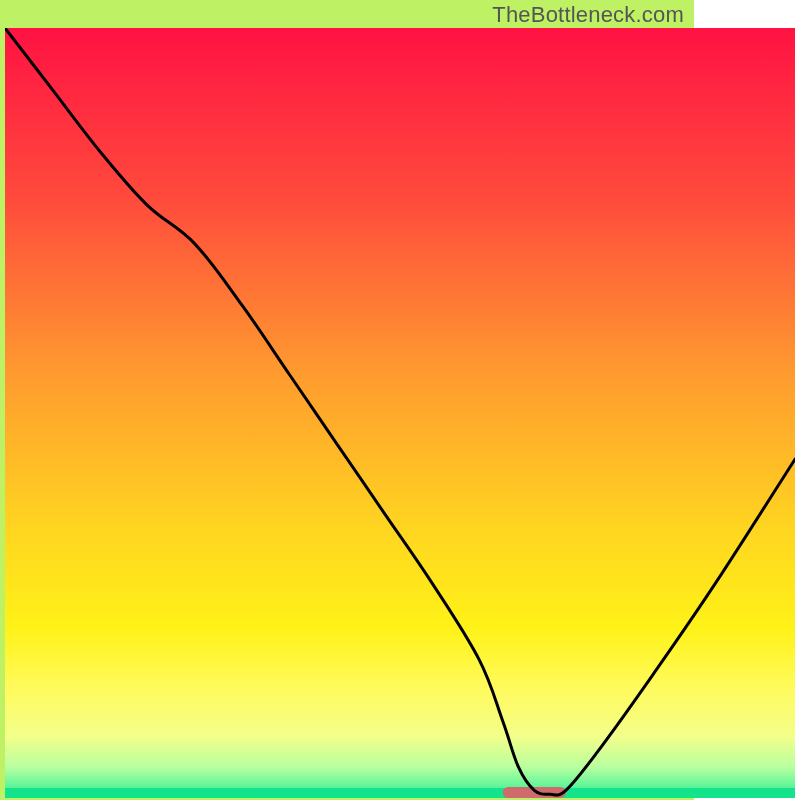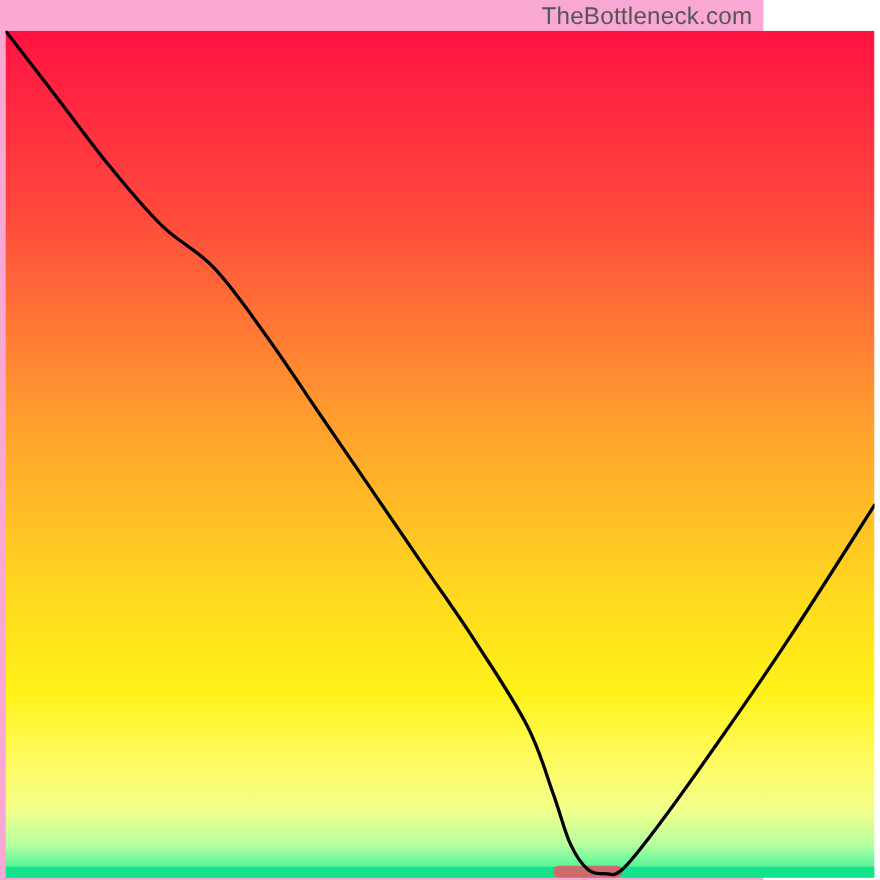--- a/index.html
+++ b/index.html
@@ -7,21 +7,21 @@
     padding: 0;
     width: 800px;
     height: 800px;
     overflow: hidden;
     font-family: Arial, Helvetica, sans-serif;
   }
   .canvas {
     position: relative;
     width: 694px;
     height: 800px;
-    background: #f9a8d4;
+    background: #bef264;
   }
   .watermark {
     position: absolute;
     top: 2px;
     right: 10px;
     color: #555555;
     font-size: 22px;
     font-weight: 500;
     letter-spacing: 0.2px;
     z-index: 5;

